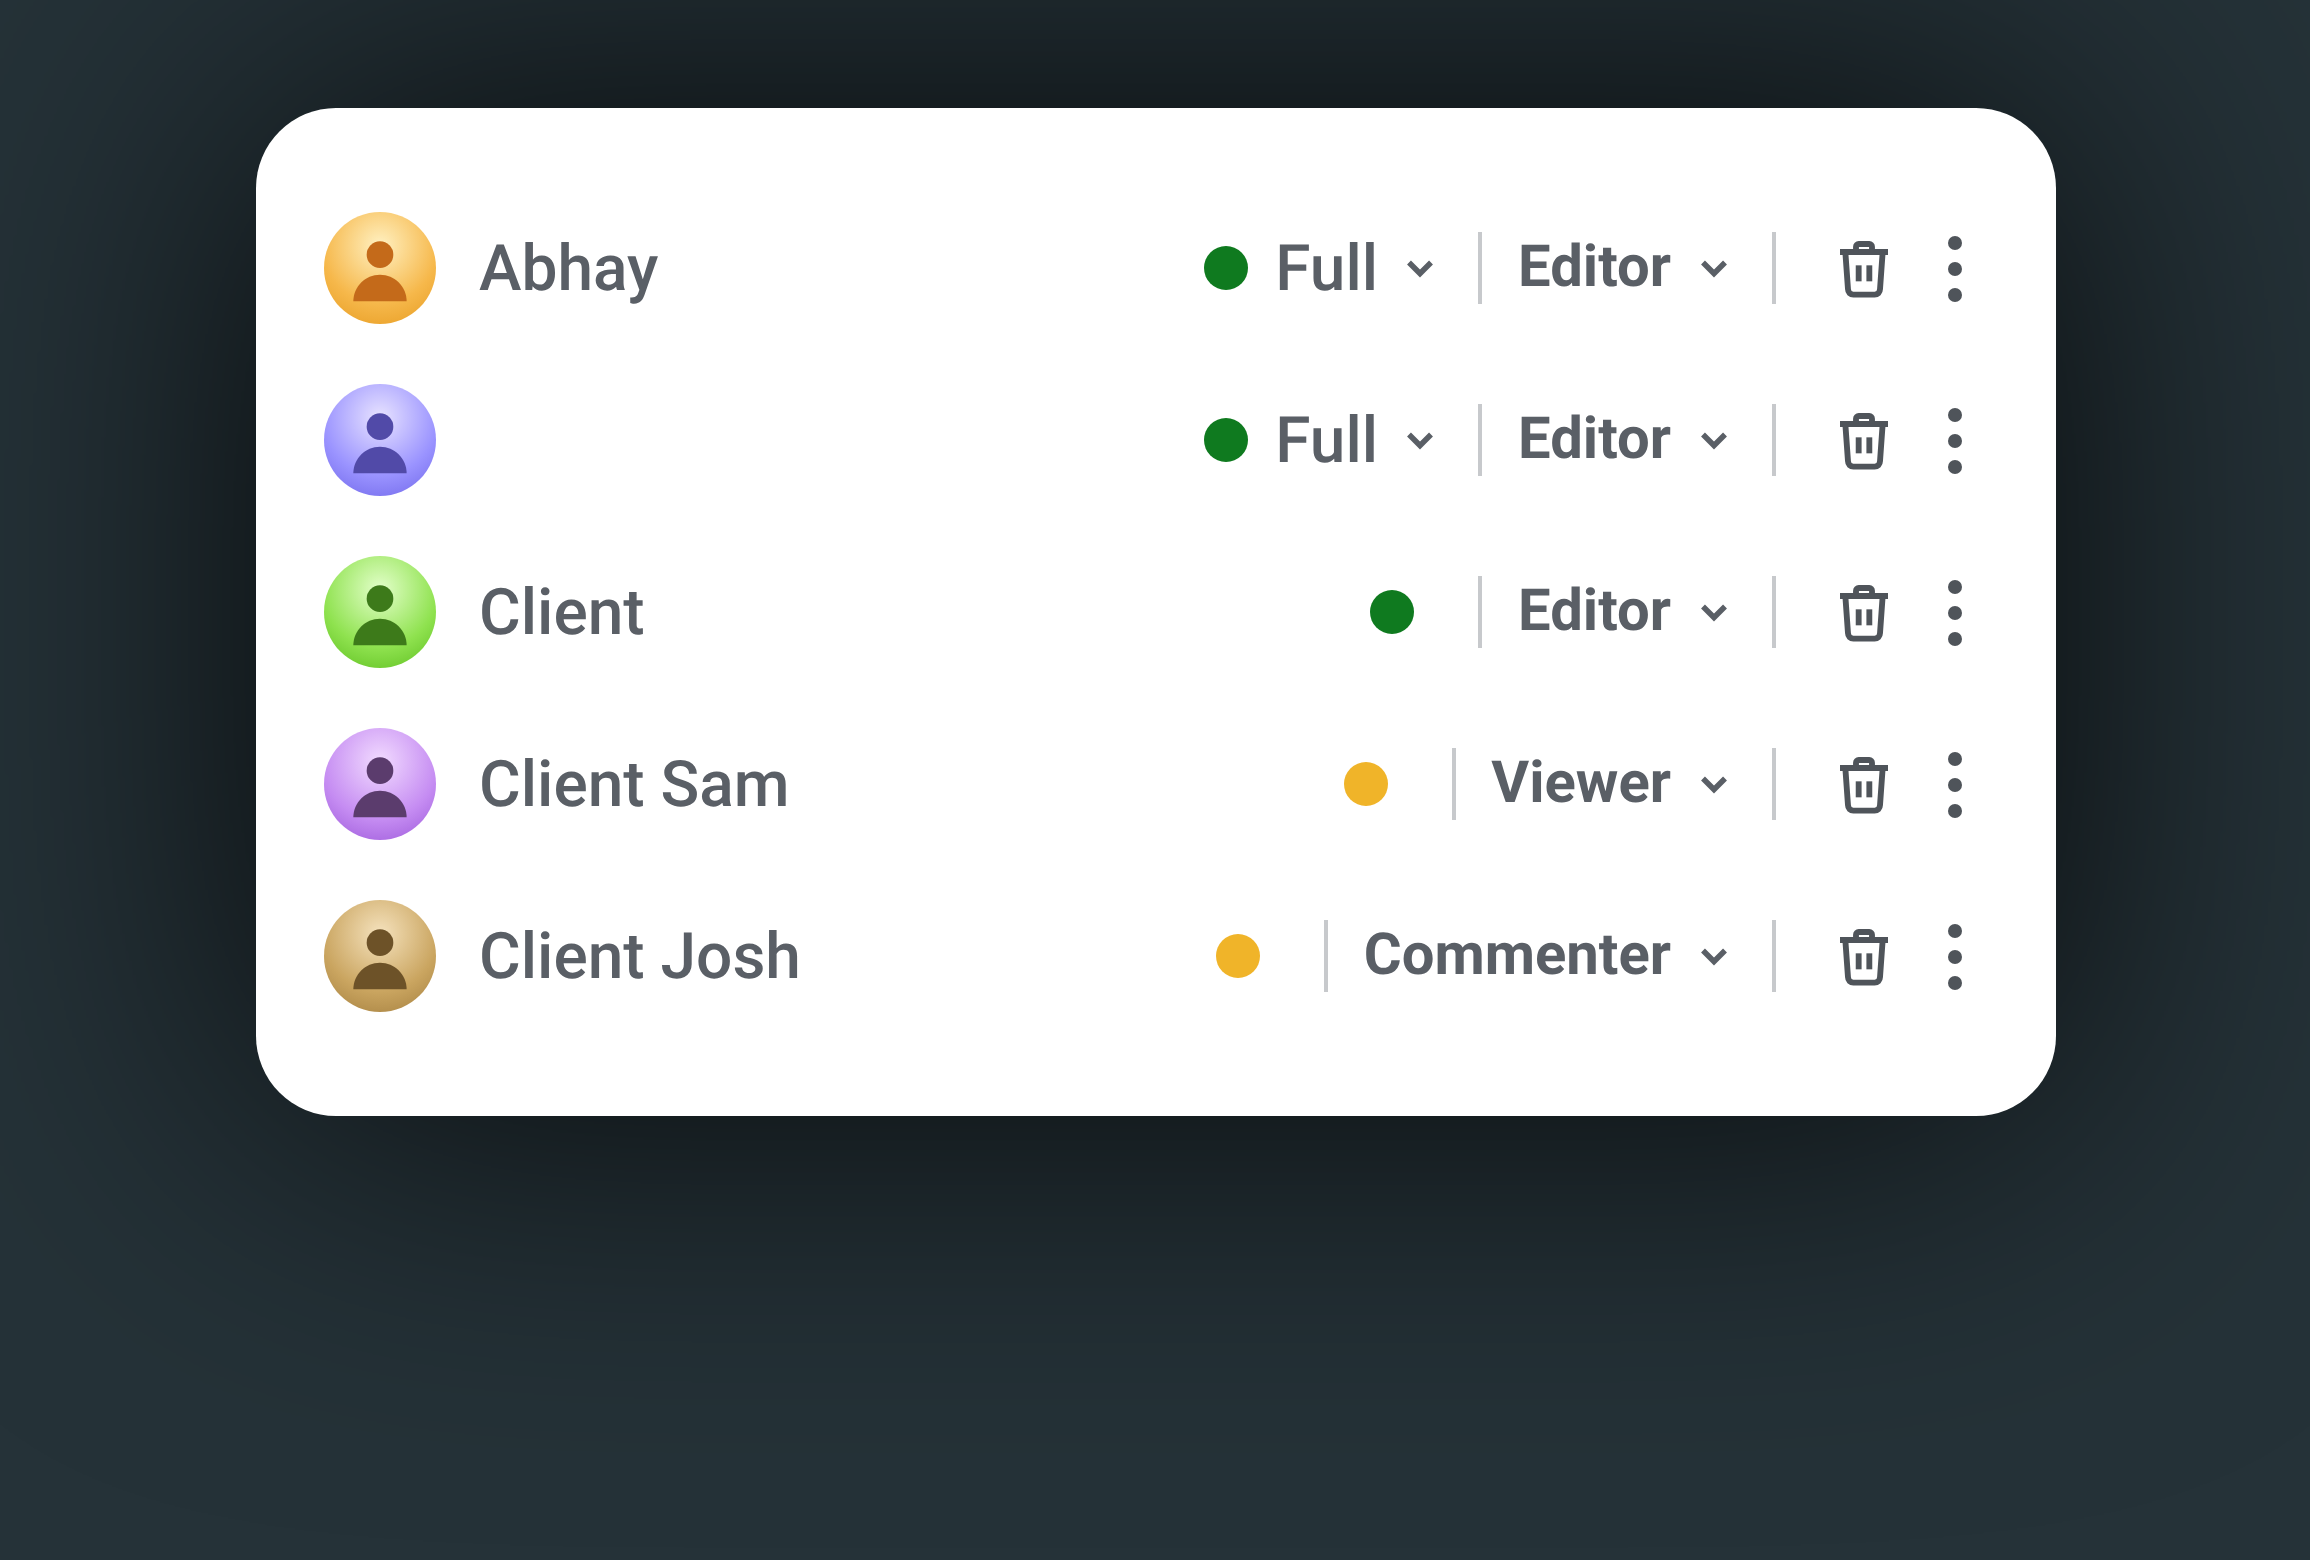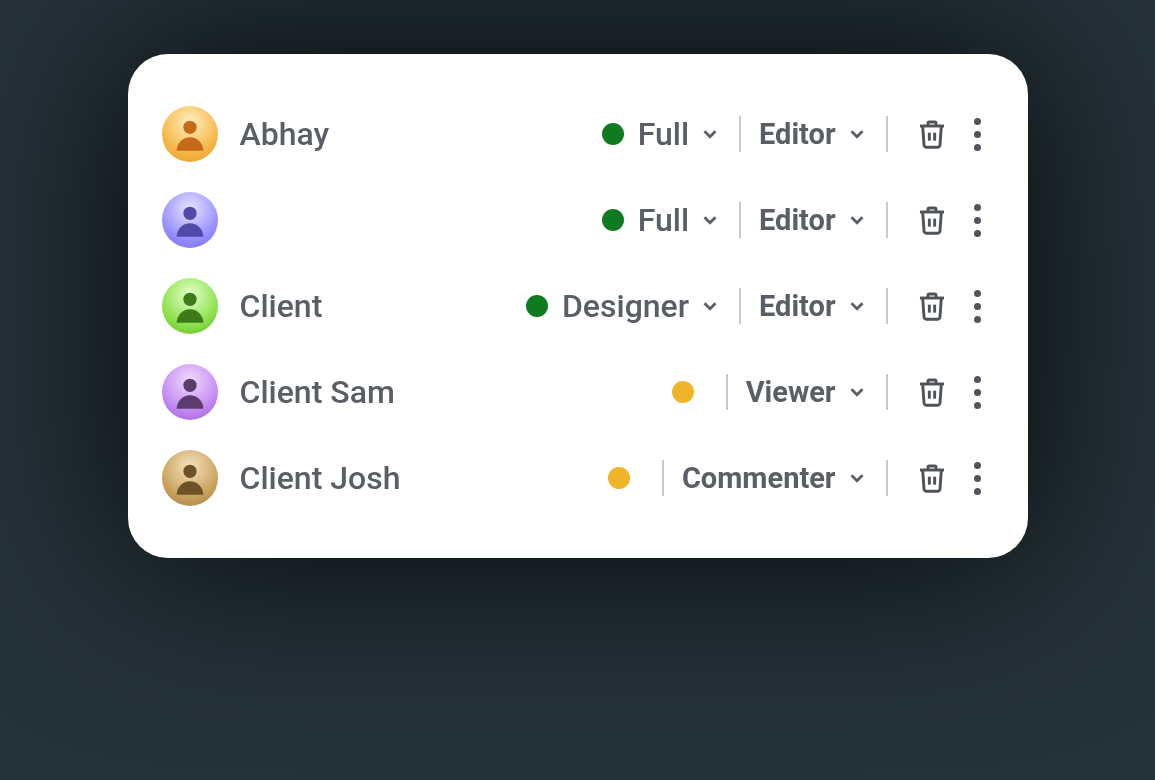--- a/index.html
+++ b/index.html
@@ -242,28 +242,20 @@
         <div class="avatar green">
           <svg viewBox="0 0 24 24">
               <circle cx="12" cy="8" r="4" fill="#3d7a1a"></circle>
               <path d="M4 22c0-4.4 3.6-8 8-8s8 3.6 8 8" fill="#3d7a1a"></path>
             </svg>
         </div>
         <div class="name">Client</div>
         <div class="spacer"></div>
         <div class="right-cluster">
           <div class="status-dot green"></div>
-          <div class="role-select">
-            <span>Designer</span>
-            <span class="chevron">
-              <svg viewBox="0 0 24 24">
-                  <polyline points="6 9 12 15 18 9"></polyline>
-                </svg>
-            </span>
-          </div>
           <div class="divider"></div>
           <div class="perm-select">
             <span>Editor</span>
             <span class="chevron">
               <svg viewBox="0 0 24 24">
                   <polyline points="6 9 12 15 18 9"></polyline>
                 </svg>
             </span>
           </div>
           <div class="divider"></div>

